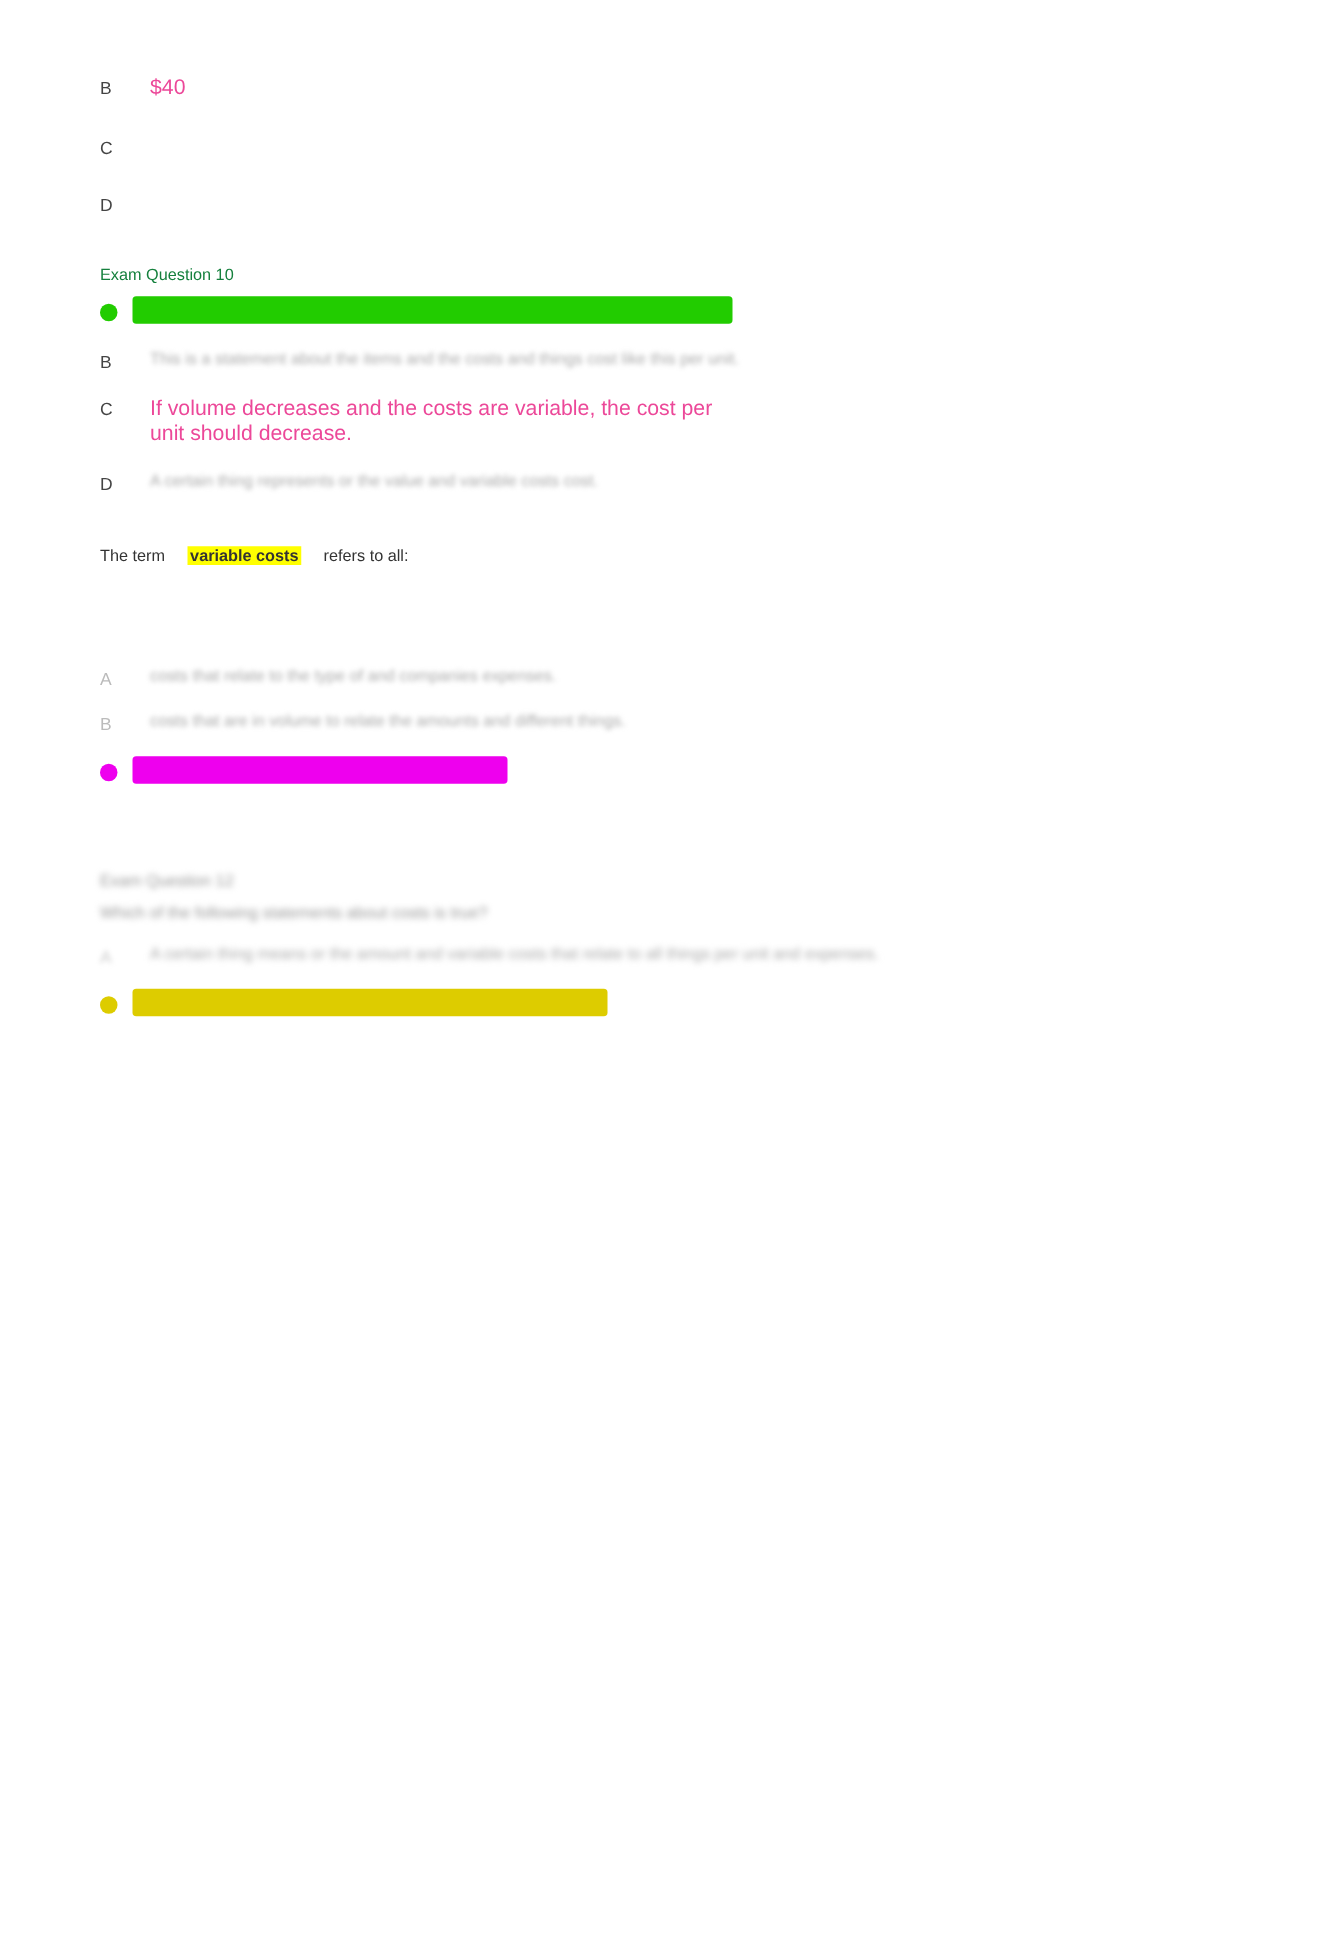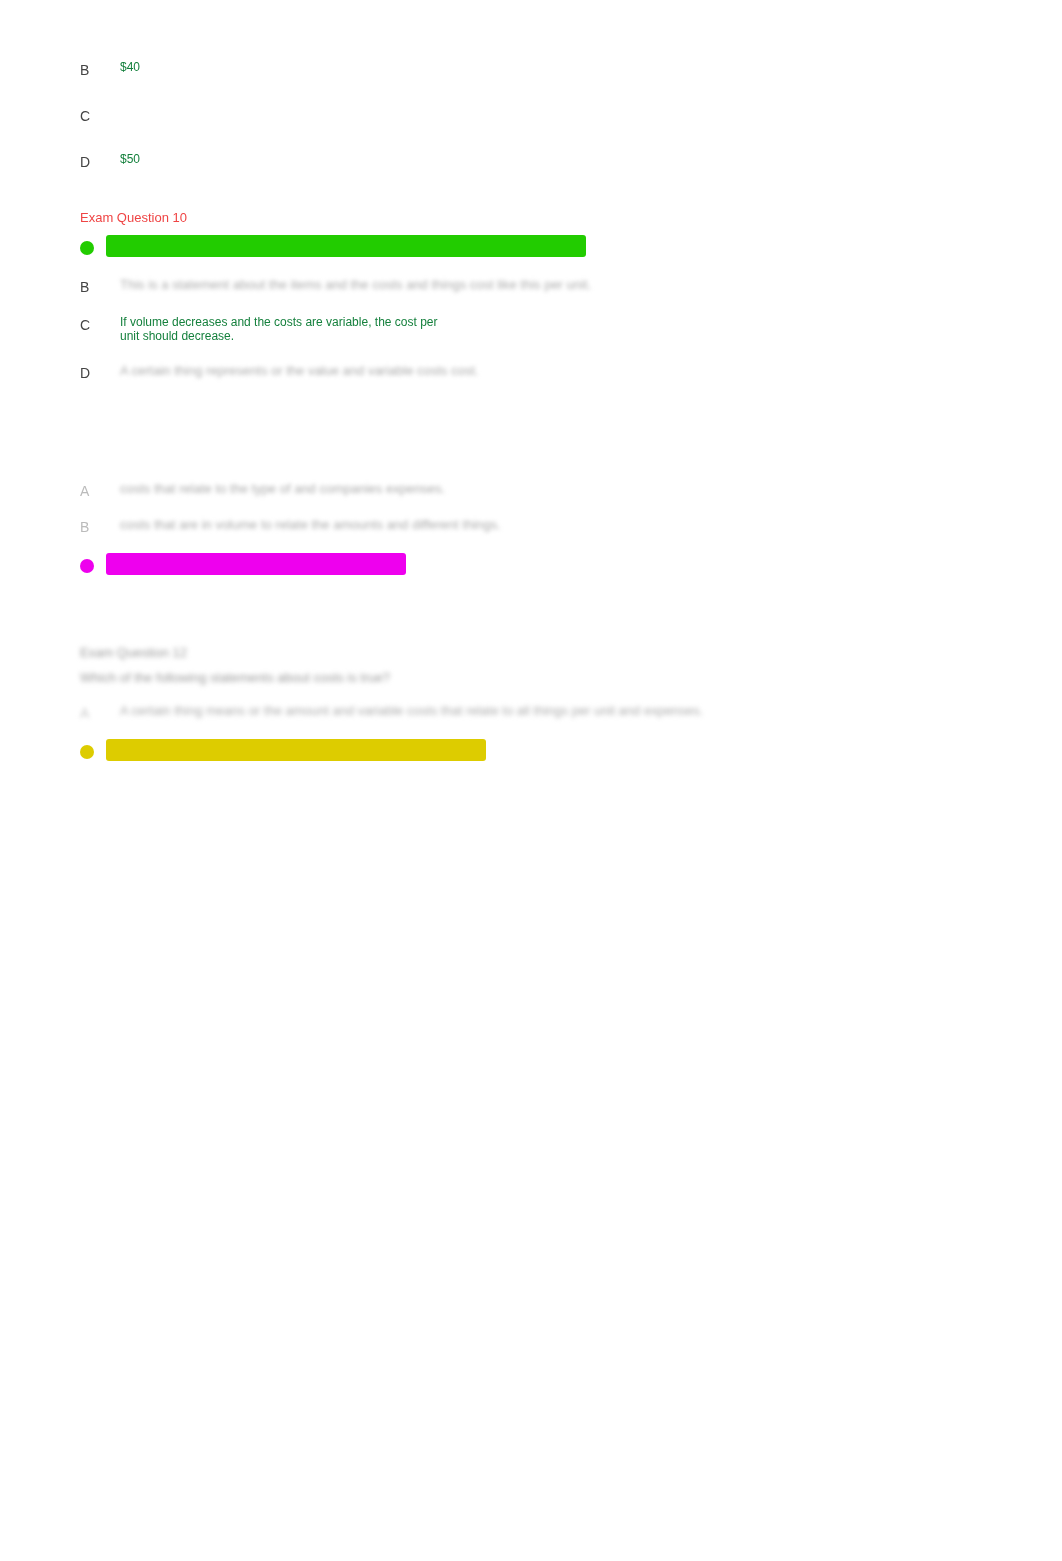--- a/index.html
+++ b/index.html
@@ -20,28 +20,28 @@
     }
 
     .answer-letter {
       min-width: 40px;
       font-size: 14px;
       color: #444;
       padding-top: 2px;
     }
 
     .answer-text {
-      font-size: 12px;
+      font-size: 17px;
+      color: #ec4899;
+      flex: 1;
+    }
+
+    .exam-question-label {
+      font-size: 13px;
       color: #15803d;
-      flex: 1;
-    }
-
-    .exam-question-label {
-      font-size: 13px;
-      color: #ef4444;
       margin-bottom: 10px;
       margin-top: 40px;
     }
 
     .question-text {
       font-size: 13px;
       color: #333;
       margin-bottom: 18px;
       line-height: 1.5;
     }
@@ -130,21 +130,20 @@
 <div class="section">
   <div class="answer-row">
     <span class="answer-letter">B</span>
     <span class="answer-text">$40</span>
   </div>
   <div class="answer-row">
     <span class="answer-letter">C</span>
   </div>
   <div class="answer-row">
     <span class="answer-letter">D</span>
-    <span class="answer-text">$50</span>
   </div>
 </div>
 
 <div class="section">
   <div class="exam-question-label">Exam Question 10</div>
 
   <div class="answer-row" style="margin-bottom:20px; align-items:center;">
     <div class="answer-dot dot-green"></div>
     <span class="highlight-green" style="max-width:480px;"></span>
   </div>
@@ -159,20 +158,27 @@
     <span class="answer-text">If volume decreases and the costs are variable, the cost per<br>unit should decrease.</span>
   </div>
 
   <div class="answer-row">
     <span class="answer-letter">D</span>
     <span class="blurred-text">A certain thing represents or the value and variable costs cost.</span>
   </div>
 </div>
 
 <div class="section">
+  <div class="question-text">
+    <span>The term</span>
+    &nbsp;&nbsp;&nbsp;
+    <span class="term-highlight">variable costs</span>
+    &nbsp;&nbsp;&nbsp;
+    <span>refers to all:</span>
+  </div>
 
   <div class="spacer"></div>
   <div class="spacer"></div>
 
   <div class="answer-row-with-dot" style="margin-bottom:18px;">
     <span class="answer-letter" style="color:#bbb; min-width:40px;">A</span>
     <span class="blurred-text">costs that relate to the type of and companies expenses.</span>
   </div>
 
   <div class="answer-row-with-dot" style="margin-bottom:18px;">

